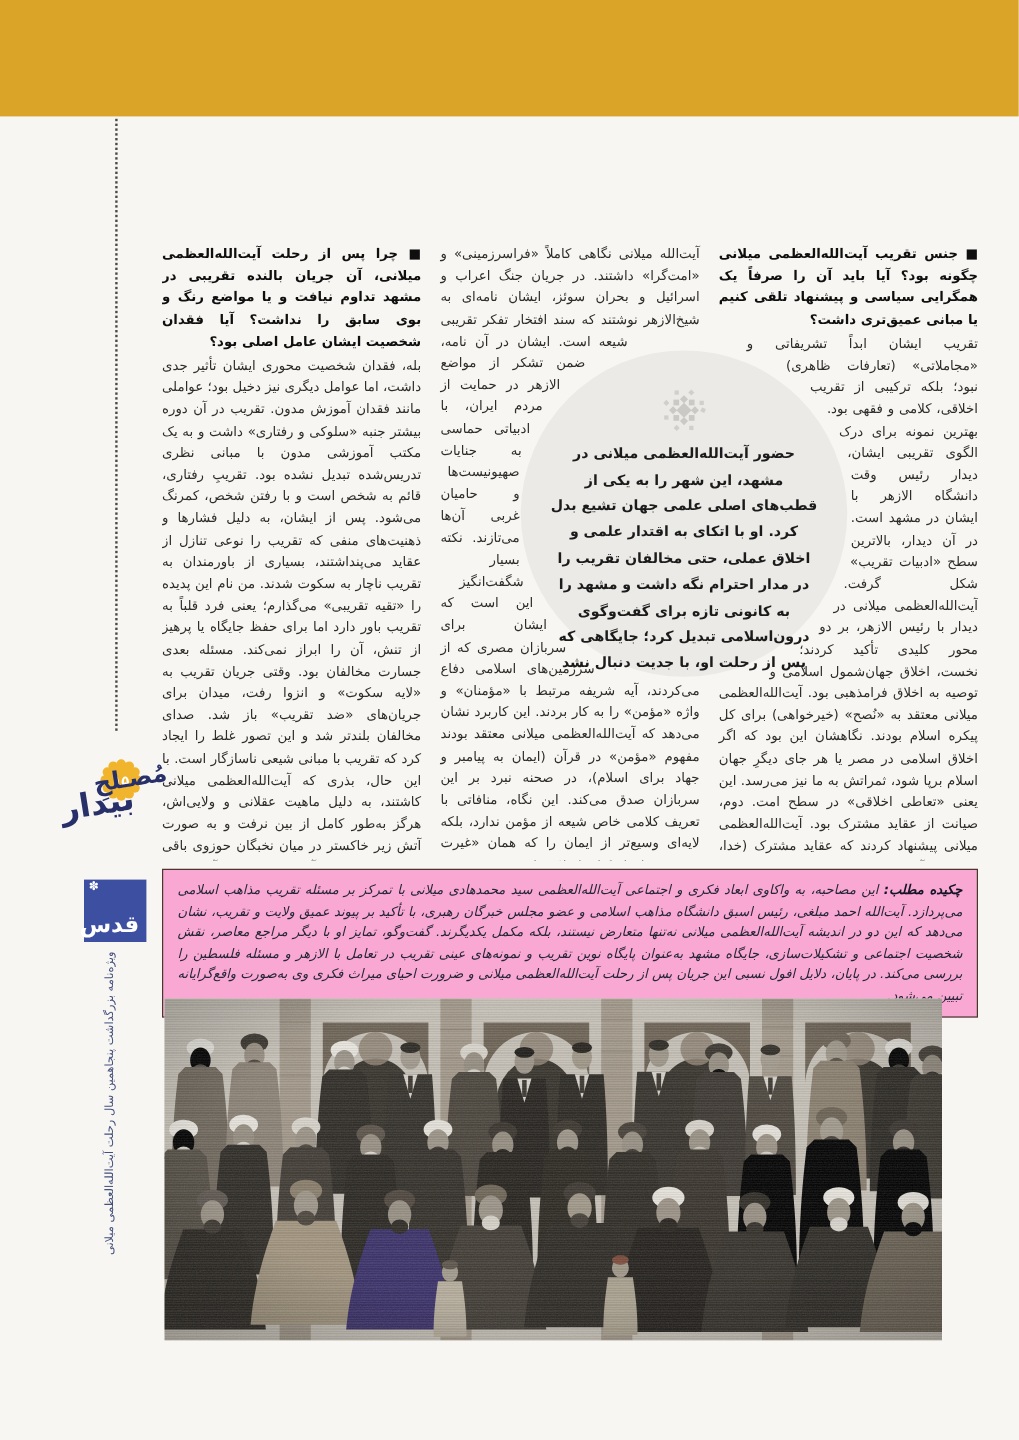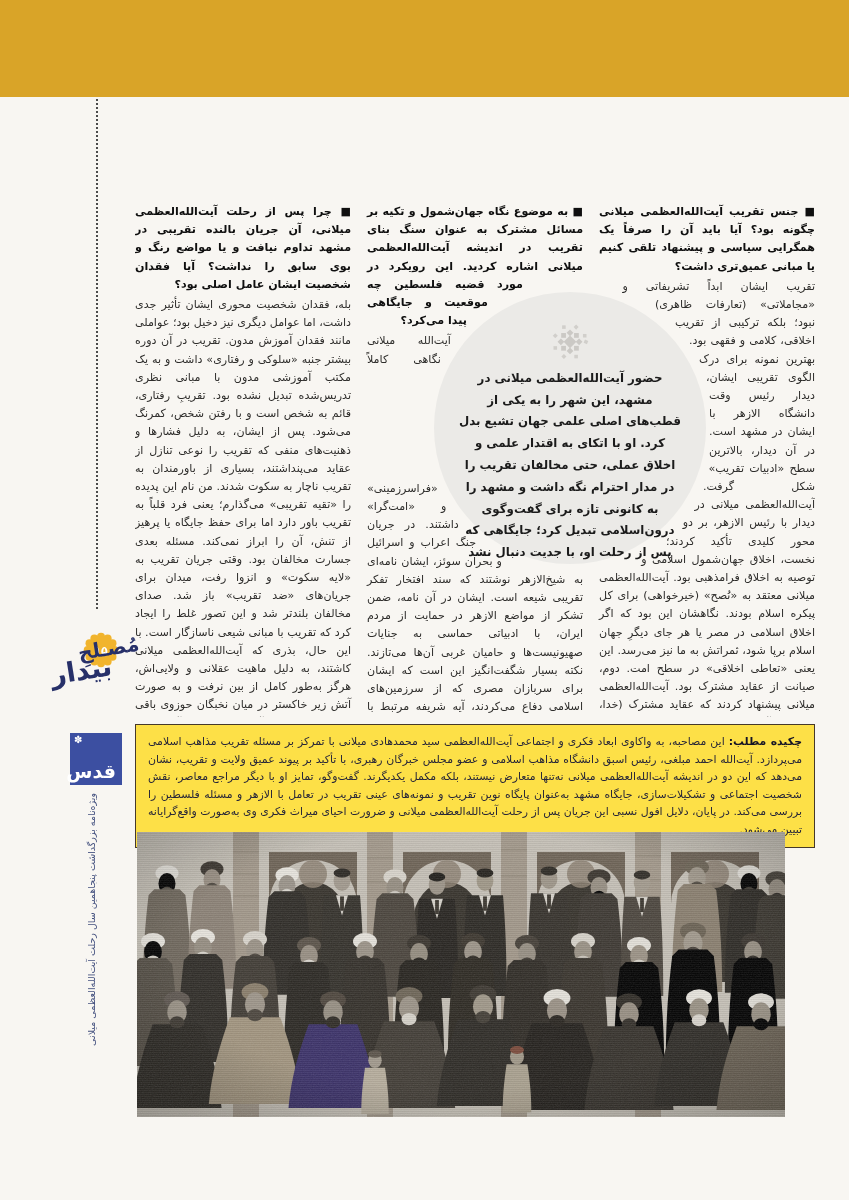--- a/index.html
+++ b/index.html
@@ -30,21 +30,21 @@
   .a{display:block;}
   .cut{pointer-events:none;}
   .cut1{float:left;width:110px;height:364px;shape-outside:circle(142px at -29px 225px);}
   .cut2{float:right;width:150px;height:364px;shape-outside:circle(142px at 137px 225px);}
 
   
   .quote-circle{position:absolute;left:299px;top:89px;width:272px;height:272px;border-radius:50%;background:#ebeae7;z-index:2;box-sizing:border-box;display:flex;flex-direction:column;align-items:center;padding:26px 24px 0 24px;direction:rtl;}
   .quote-text{font-size:11.8px;font-weight:bold;line-height:1.85;color:#1b1b1b;text-align:center;margin-top:2px;}
 
   
-  .summary{margin-top:7px;border:1.5px solid #46392a;background:#fde047;padding:8px 12px;direction:rtl;text-align:justify;font-size:10.9px;line-height:17.6px;color:#262538;box-sizing:border-box;width:680px;}
+  .summary{margin-top:7px;border:1.5px solid #46392a;background:#f9a8d4;padding:8px 12px;direction:rtl;text-align:justify;font-size:10.9px;line-height:17.6px;color:#262538;box-sizing:border-box;width:680px;font-style:italic;}
   .summary .lbl{font-weight:bold;color:#151426;}
 
   
   .photo{position:absolute;left:137px;top:832px;width:648px;height:285px;background:#c9c4ba;overflow:hidden;}
   .photo:after{content:"";position:absolute;inset:0;background:repeating-linear-gradient(0deg,rgba(255,255,255,.04) 0 1px,rgba(0,0,0,.05) 1px 2px);}
 </style>
 </head>
 <body>
 
 <div class="page">
@@ -133,21 +133,20 @@
       </div>
 
       <div class="col">
         <div class="cut cut1"></div>
         <p class="q">■ جنس تقریب آیت‌الله‌العظمی میلانی چگونه بود؟ آیا باید آن را صرفاً یک همگرایی سیاسی و پیشنهاد تلقی کنیم یا مبانی عمیق‌تری داشت؟</p>
         <span class="a">تقریب ایشان ابداً تشریفاتی و «مجاملاتی» (تعارفات ظاهری) نبود؛ بلکه ترکیبی از تقریب اخلاقی، کلامی و فقهی بود. بهترین نمونه برای درک الگوی تقریبی ایشان، دیدار رئیس وقت دانشگاه الازهر با ایشان در مشهد است. در آن دیدار، بالاترین سطح «ادبیات تقریب» شکل گرفت. آیت‌الله‌العظمی میلانی در دیدار با رئیس الازهر، بر دو محور کلیدی تأکید کردند؛ نخست، اخلاق جهان‌شمول اسلامی و توصیه به اخلاق فرامذهبی بود. آیت‌الله‌العظمی میلانی معتقد به «نُصح» (خیرخواهی) برای کل پیکره اسلام بودند. نگاهشان این بود که اگر اخلاق اسلامی در مصر یا هر جای دیگرِ جهان اسلام برپا شود، ثمراتش به ما نیز می‌رسد. این یعنی «تعاطی اخلاقی» در سطح امت. دوم، صیانت از عقاید مشترک بود. آیت‌الله‌العظمی میلانی پیشنهاد کردند که عقاید مشترک (خدا، پیامبر، قرآن، کعبه) که زیرساخت امت اسلامی است، به‌عنوان یک ماده درسی در دانشگاه الازهر تدریس شود. ایشان نفرمودند از عقاید خاص شیعه دفاع کنید، بلکه فرمودند از «عقاید» (آن بخش مشترک و بنیادین) صیانت کنید تا در برابر هجمه‌های غرب و الحاد بایستیم.</span>
       </div>
 
       <div class="col">
         <div class="cut cut2"></div>
-        <p class="q">■ به موضوع نگاه جهان‌شمول و تکیه بر مسائل مشترک به عنوان سنگ بنای تقریب در اندیشه آیت‌الله‌العظمی میلانی اشاره کردید. این رویکرد در مورد قضیه فلسطین چه موقعیت و جایگاهی پیدا می‌کرد؟</p>
         <span class="a">آیت‌الله میلانی نگاهی کاملاً «فراسرزمینی» و «امت‌گرا» داشتند. در جریان جنگ اعراب و اسرائیل و بحران سوئز، ایشان نامه‌ای به شیخ‌الازهر نوشتند که سند افتخار تفکر تقریبی شیعه است. ایشان در آن نامه، ضمن تشکر از مواضع الازهر در حمایت از مردم ایران، با ادبیاتی حماسی به جنایات صهیونیست‌ها و حامیان غربی آن‌ها می‌تازند. نکته بسیار شگفت‌انگیز این است که ایشان برای سربازان مصری که از سرزمین‌های اسلامی دفاع می‌کردند، آیه شریفه مرتبط با «مؤمنان» و واژه «مؤمن» را به کار بردند. این کاربرد نشان می‌دهد که آیت‌الله‌العظمی میلانی معتقد بودند مفهوم «مؤمن» در قرآن (ایمان به پیامبر و جهاد برای اسلام)، در صحنه نبرد بر این سربازان صدق می‌کند. این نگاه، منافاتی با تعریف کلامی خاص شیعه از مؤمن ندارد، بلکه لایه‌ای وسیع‌تر از ایمان را که همان «غیرت دینی و دفاع از کیان اسلام» است، به رسمیت می‌شناسد. ایشان تقریب را ابزاری حیاتی برای ایستادگی در برابر تجاوز اسرائیل و حفظ ثغور سرزمینی اسلام می‌دانستند.</span>
       </div>
 
       <div class="col">
         <p class="q">■ چرا پس از رحلت آیت‌الله‌العظمی میلانی، آن جریان بالنده تقریبی در مشهد تداوم نیافت و یا مواضع رنگ و بوی سابق را نداشت؟ آیا فقدان شخصیت ایشان عامل اصلی بود؟</p>
         <span class="a">بله، فقدان شخصیت محوری ایشان تأثیر جدی داشت، اما عوامل دیگری نیز دخیل بود؛ عواملی مانند فقدان آموزش مدون. تقریب در آن دوره بیشتر جنبه «سلوکی و رفتاری» داشت و به یک مکتب آموزشی مدون با مبانی نظری تدریس‌شده تبدیل نشده بود. تقریبِ رفتاری، قائم به شخص است و با رفتن شخص، کمرنگ می‌شود. پس از ایشان، به دلیل فشارها و ذهنیت‌های منفی که تقریب را نوعی تنازل از عقاید می‌پنداشتند، بسیاری از باورمندان به تقریب ناچار به سکوت شدند. من نام این پدیده را «تقیه تقریبی» می‌گذارم؛ یعنی فرد قلباً به تقریب باور دارد اما برای حفظ جایگاه یا پرهیز از تنش، آن را ابراز نمی‌کند. مسئله بعدی جسارت مخالفان بود. وقتی جریان تقریب به «لایه سکوت» و انزوا رفت، میدان برای جریان‌های «ضد تقریب» باز شد. صدای مخالفان بلندتر شد و این تصور غلط را ایجاد کرد که تقریب با مبانی شیعی ناسازگار است. با این حال، بذری که آیت‌الله‌العظمی میلانی کاشتند، به دلیل ماهیت عقلانی و ولایی‌اش، هرگز به‌طور کامل از بین نرفت و به صورت آتش زیر خاکستر در میان نخبگان حوزوی باقی ماند. امروز، احیای آن میراث و تبیین آن اندیشه برای حوزه علمیه و جهان اسلام، ضرورتی اجتناب‌ناپذیر است و باید اهتمام ویژه‌ای برای توجه به آن مبذول داشت و از این میراث سترگ بهره کافی و مناسب برد و آن را به دست نسل‌های بعد سپرد.</span>
       </div>
     </div>
 
     <div class="summary">

